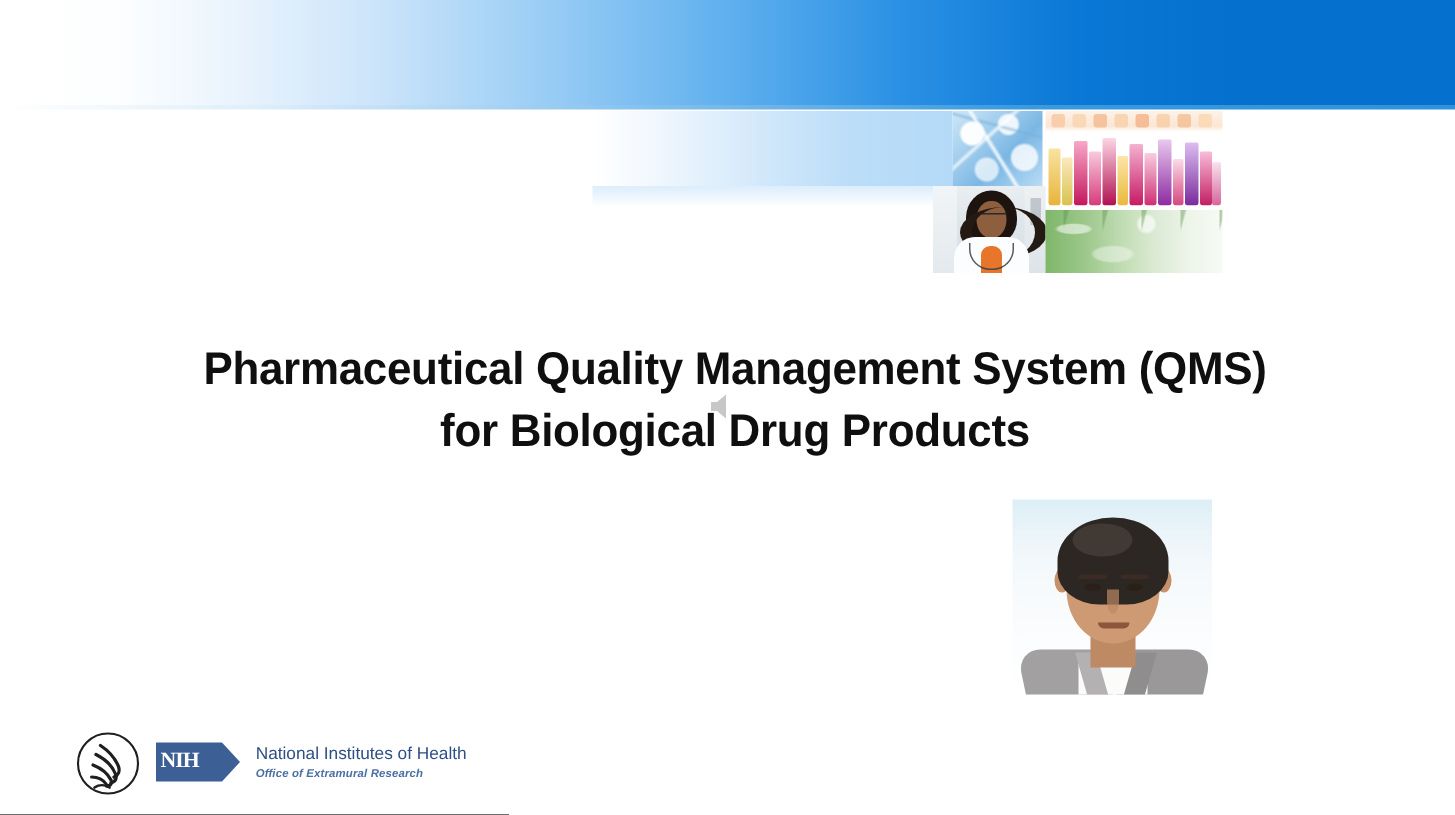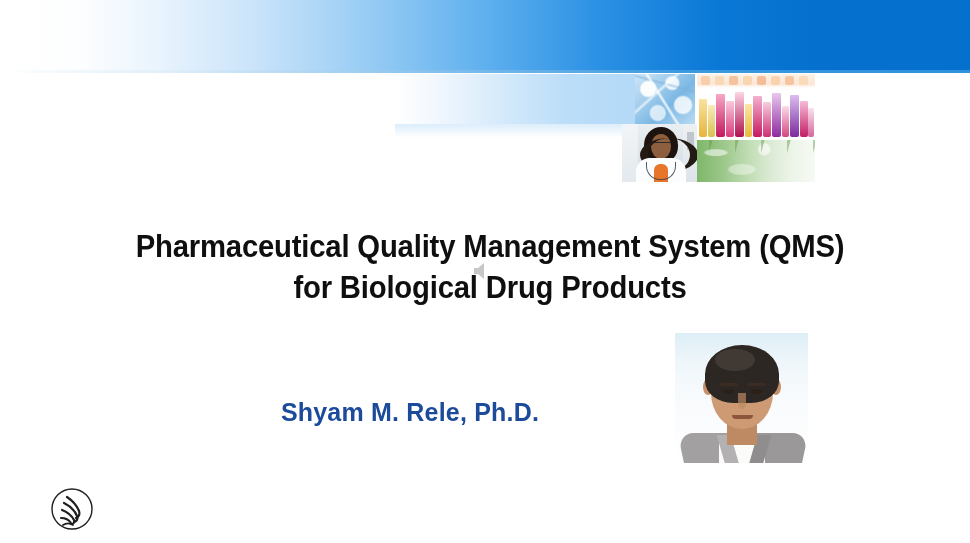--- a/index.html
+++ b/index.html
@@ -334,21 +334,20 @@
 
   <div class="title">Pharmaceutical Quality Management System (QMS)
 for Biological Drug Products</div>
 
   <div class="speaker-icon">
     <svg viewBox="0 0 20 18" width="20" height="18" aria-hidden="true">
       <path d="M11 1 L5 6 L1 6 L1 12 L5 12 L11 17 Z" fill="#9a9a9a"></path>
     </svg>
   </div>
 
-  <div class="presenter">Shyam M. Rele, Ph.D.</div>
 
   <div class="headshot">
     <div class="hs-jacket-l"></div>
     <div class="hs-jacket-r"></div>
     <div class="hs-shirt"></div>
     <div class="hs-lapel-l"></div>
     <div class="hs-lapel-r"></div>
     <div class="hs-neck"></div>
     <div class="hs-ear-l"></div>
     <div class="hs-ear-r"></div>
@@ -367,14 +366,23 @@
     <svg viewBox="0 0 48 45" width="48" height="45" aria-hidden="true">
       <circle cx="22" cy="22" r="20" fill="none" stroke="#1f1f1f" stroke-width="1.4"></circle>
       <path d="M17 10 C23 14 27 19 29 24 C30 27 29 30 26 31" fill="none" stroke="#1f1f1f" stroke-width="2.2" stroke-linecap="round"></path>
       <path d="M14 16 C20 19 25 24 27 29 C28 32 27 34 24 35" fill="none" stroke="#1f1f1f" stroke-width="2.2" stroke-linecap="round"></path>
       <path d="M12 23 C17 25 22 29 24 33 C25 35 24 37 21 37" fill="none" stroke="#1f1f1f" stroke-width="2.2" stroke-linecap="round"></path>
       <path d="M11 31 C15 31 19 33 21 36" fill="none" stroke="#1f1f1f" stroke-width="2" stroke-linecap="round"></path>
       <path d="M13 38 C16 36 20 36 23 38" fill="none" stroke="#1f1f1f" stroke-width="1.8" stroke-linecap="round"></path>
     </svg>
   </div>
 
+  <div class="nih-logo">
+    <span class="nih-badge">
+      <span class="nih-text">NIH</span>
+    </span><span class="nih-chev"></span>
+    <span class="nih-words">
+      <span class="nih-line1" style="display: block;">National Institutes of Health</span>
+      <span class="nih-line2" style="display: block;">Office of Extramural Research</span>
+    </span>
+  </div>
 
 </div>
 
 </body></html>

